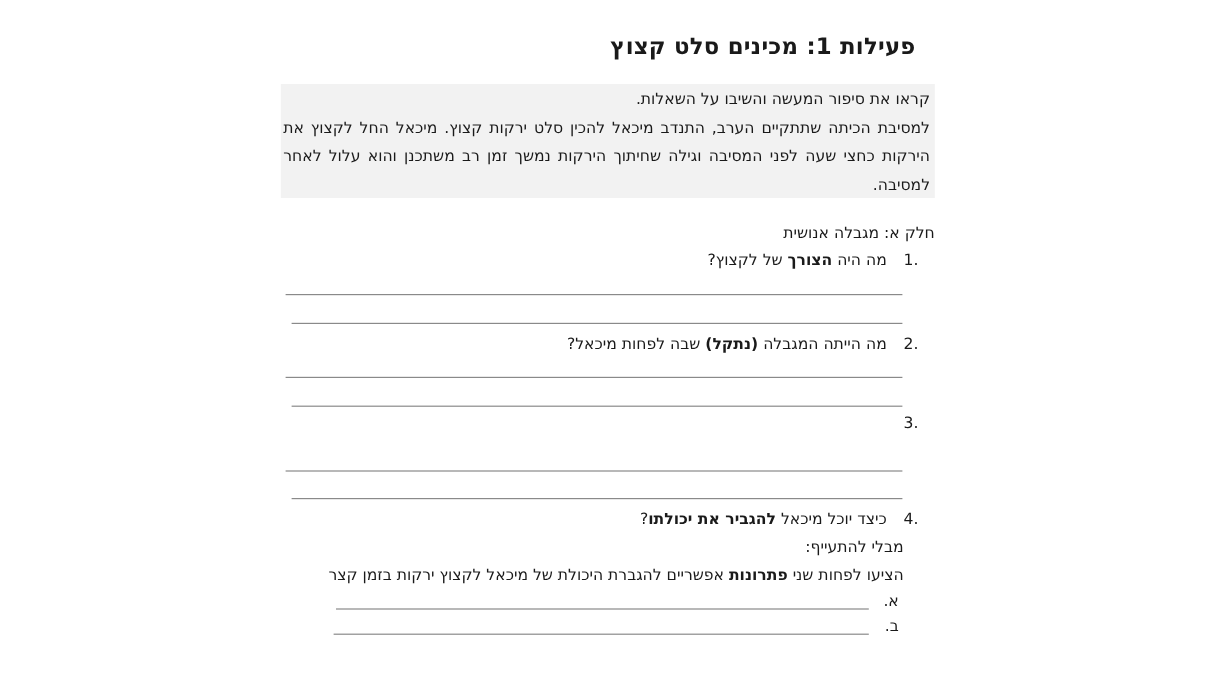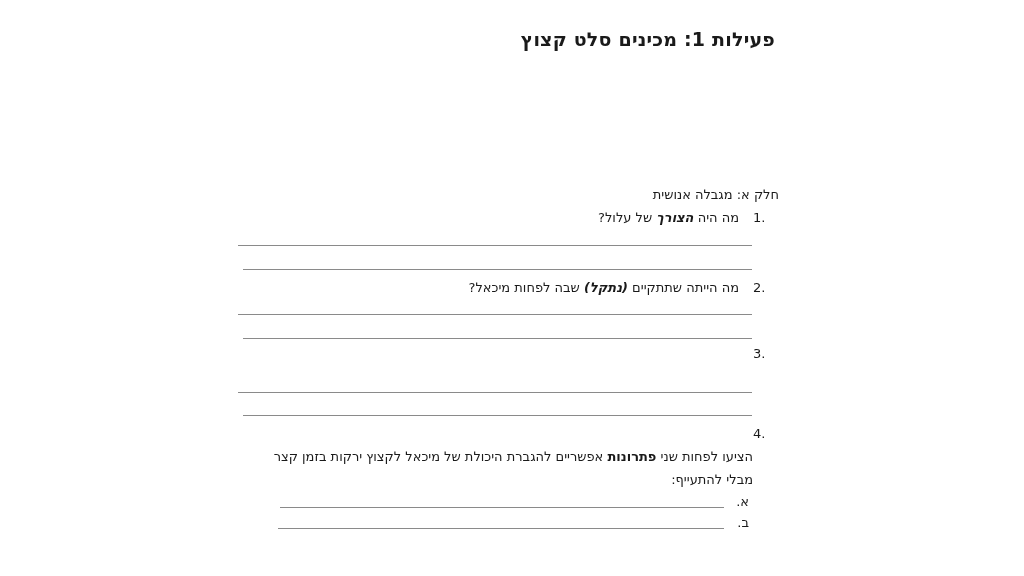--- a/index.html
+++ b/index.html
@@ -12,21 +12,21 @@
       color: #1a1a1a;
     }
     .page {
       position: absolute;
       left: 234px; top: 0;
       width: 545px; height: 576px;
       direction: rtl;
     }
     .title {
       position: absolute;
-      right: 4px; top: 28px;
+      right: 16px; top: 28px;
       font-size: 19px;
       font-weight: bold;
       white-space: nowrap;
       letter-spacing: 0.2px;
     }
     .intro-box {
       position: absolute;
       right: 0; left: 0; top: 70px;
       height: 95px;
       background: #f2f2f2;
@@ -52,21 +52,21 @@
       display: flex;
       direction: rtl;
     }
     .q .num {
       width: 26px;
       text-align: left;
       direction: ltr;
       padding-left: 0;
       margin-left: 14px;
     }
-    .q b { font-weight: bold; font-style: italic; }
+    .q b { font-weight: bold; }
     .line {
       position: absolute;
       height: 0;
       border-top: 1.5px solid #8a8a8a;
     }
     .sub-text {
       position: absolute;
       right: 26px;
       font-size: 13px;
       white-space: nowrap;
@@ -79,49 +79,54 @@
       white-space: nowrap;
     }
   </style>
 </head>
 <body>
 
 <div class="page">
 
   <div class="title">פעילות 1: מכינים סלט קצוץ</div>
 
+  <div class="intro-box">
+    <p>קראו את סיפור המעשה והשיבו על השאלות.</p>
+    <p>למסיבת הכיתה שתתקיים הערב, התנדב מיכאל להכין סלט ירקות קצוץ. מיכאל החל לקצוץ את הירקות כחצי שעה לפני המסיבה וגילה שחיתוך הירקות נמשך זמן רב משתכנן והוא עלול לאחר למסיבה.</p>
+  </div>
 
   <div class="section-title">חלק א: מגבלה אנושית</div>
 
   <div class="q" style="top:210px;">
     <span class="num">1.</span>
-    <span><span>מה היה </span><b>הצורך</b><span> של עלול?</span></span>
+    <span><span>מה היה </span><b>הצורך</b><span> של לקצוץ?</span></span>
   </div>
   <div class="line" style="left:4px; right:27px; top:245px;"></div>
   <div class="line" style="left:9px; right:27px; top:269px;"></div>
 
   <div class="q" style="top:280px;">
     <span class="num">2.</span>
-    <span><span>מה הייתה שתתקיים </span><b>(נתקל)</b><span> שבה לפחות מיכאל?</span></span>
+    <span><span>מה הייתה המגבלה </span><b>(נתקל)</b><span> שבה לפחות מיכאל?</span></span>
   </div>
   <div class="line" style="left:4px; right:27px; top:314px;"></div>
   <div class="line" style="left:9px; right:27px; top:338px;"></div>
 
   <div class="q" style="top:346px;">
     <span class="num">3.</span>
   </div>
   <div class="line" style="left:4px; right:27px; top:392px;"></div>
   <div class="line" style="left:9px; right:27px; top:415px;"></div>
 
   <div class="q" style="top:426px;">
     <span class="num">4.</span>
+    <span><span>כיצד יוכל מיכאל </span><b>להגביר את יכולתו</b><span>?</span></span>
   </div>
   <div class="sub-text" style="top:445px;">
+    <div>מבלי להתעייף:</div>
     <div><span>הציעו לפחות שני </span><b>פתרונות</b><span> אפשריים להגברת היכולת של מיכאל לקצוץ ירקות בזמן קצר</span></div>
-    <div>מבלי להתעייף:</div>
   </div>
 
   <div class="sub-item" style="top:494px;">א.</div>
   <div class="line" style="left:46px; right:55px; top:507px;"></div>
 
   <div class="sub-item" style="top:515px;">ב.</div>
   <div class="line" style="left:44px; right:55px; top:528px;"></div>
 
 </div>
 

